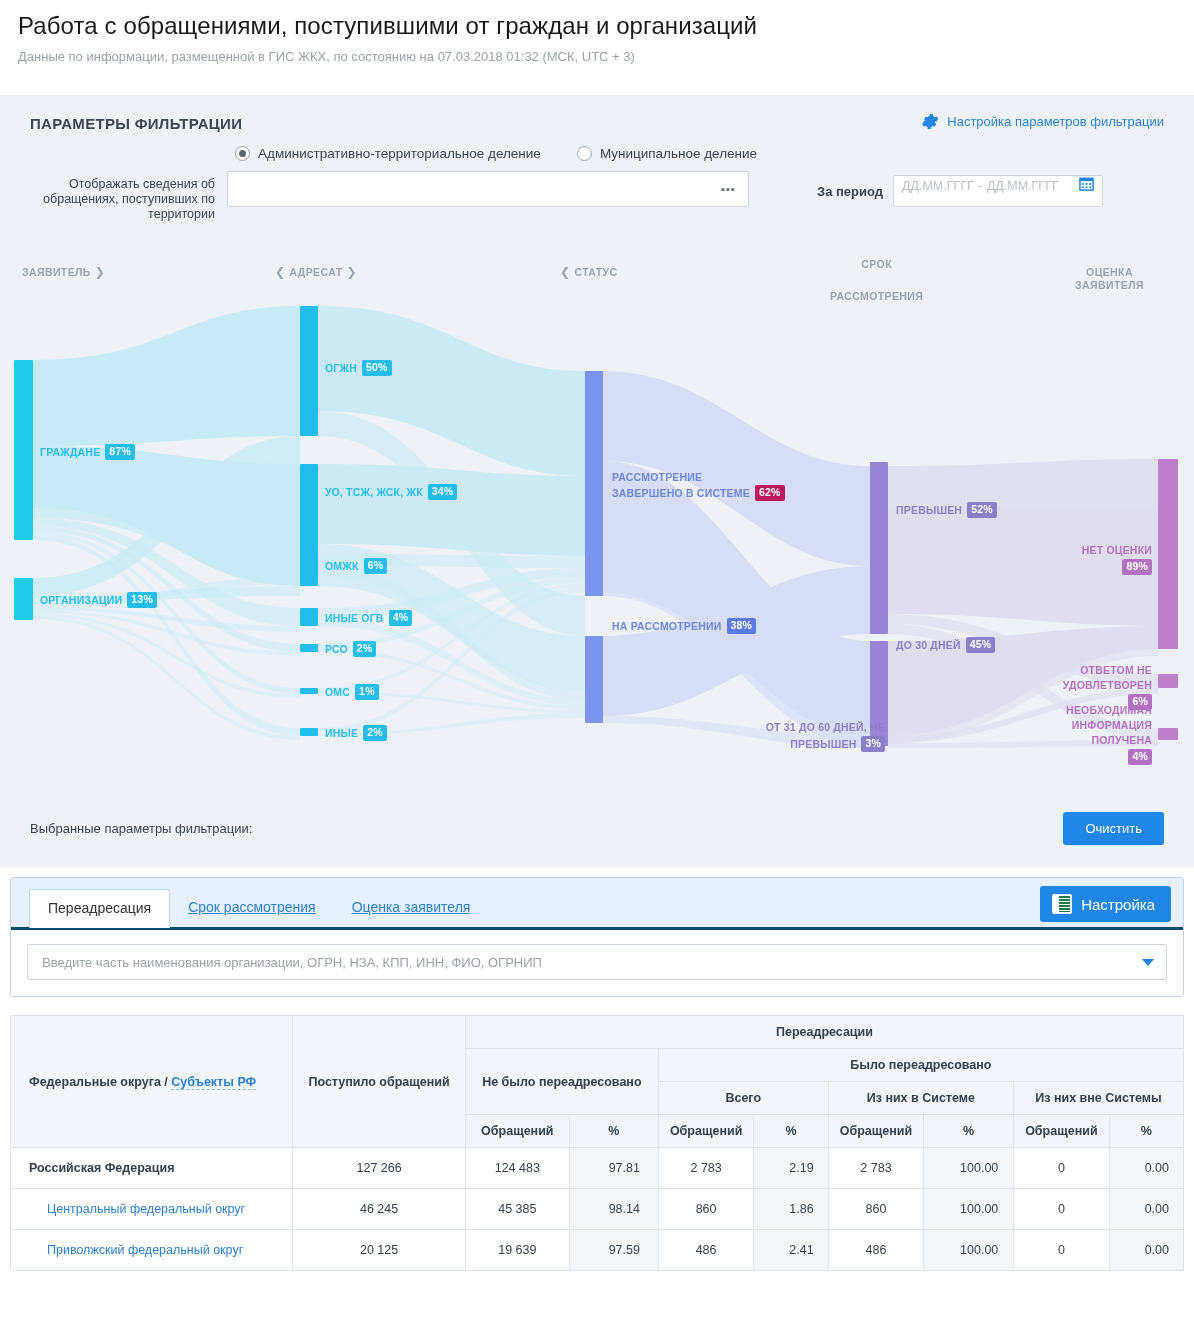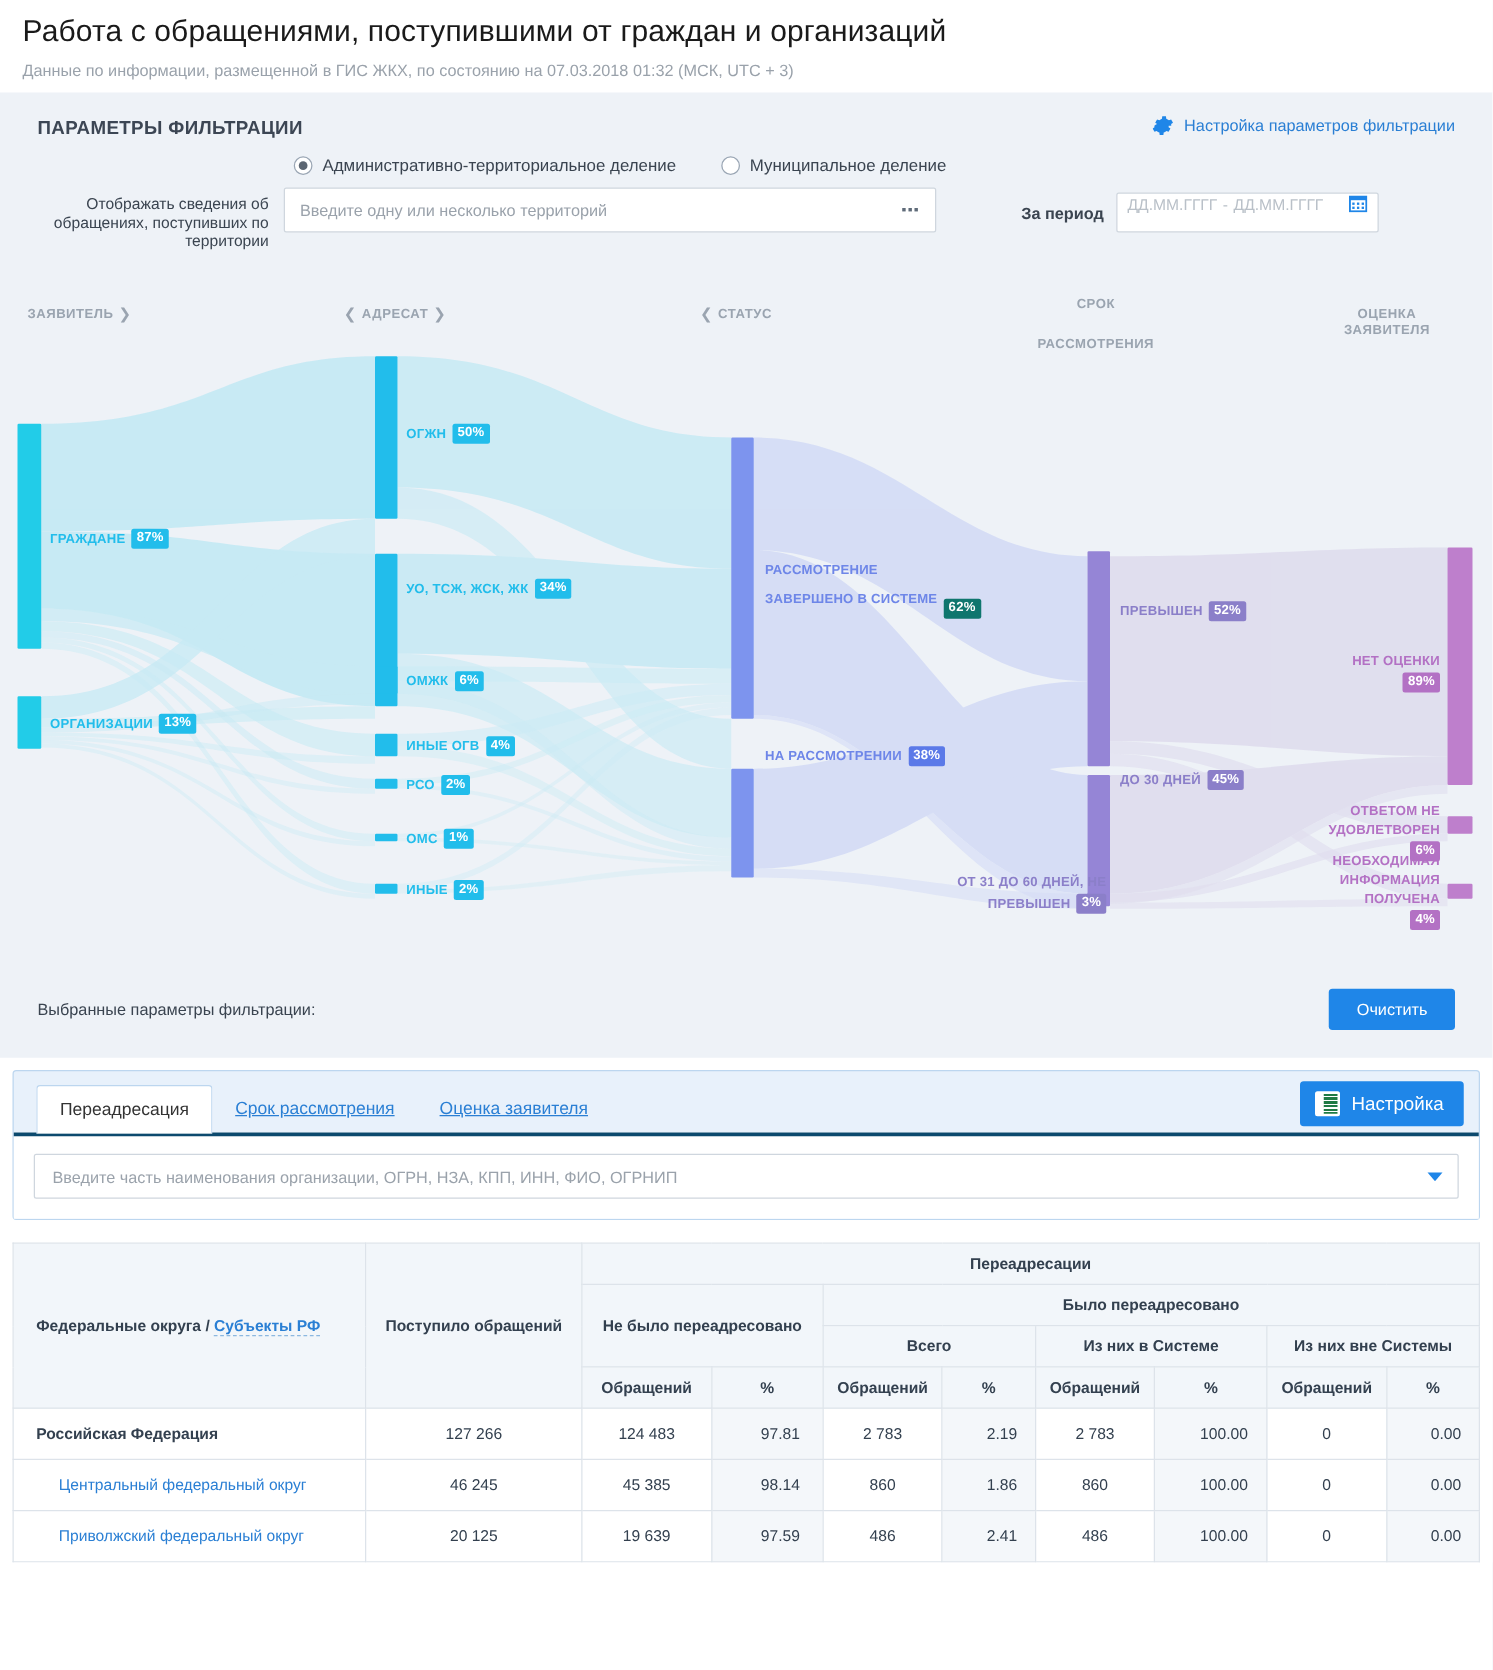--- a/index.html
+++ b/index.html
@@ -6,21 +6,21 @@
   body{font-family:"Liberation Sans","DejaVu Sans",sans-serif;color:#333;width:1194px;}
   .page{width:1194px;position:relative;}
 
   
   .hdr{padding:12px 18px 10px 18px;background:#fff;}
   .hdr h1{margin:0;font-size:24px;font-weight:400;color:#1a1a1a;letter-spacing:.1px;}
   .hdr .sub{margin-top:9px;font-size:13px;color:#9aa2ab;}
 
   
   .panel{background:#eef2f7;padding:0;margin:0;position:relative;}
-  .panel-inner{padding:20px 30px 0 30px;position:relative;}
+  .panel-inner{padding:20px 30px 0 30px;position:relative;margin-top:21px;}
   .panel-title{font-size:15px;font-weight:700;color:#3c4654;letter-spacing:.3px;}
   .gear-link{position:absolute;right:30px;top:18px;display:flex;align-items:center;gap:8px;cursor:pointer;}
   .gear-link span.txt{color:#2a7fd4;font-size:13px;}
   .radios{margin-top:14px;padding-left:205px;display:flex;gap:36px;align-items:center;}
   .radio{display:flex;align-items:center;gap:8px;cursor:pointer;font-size:13.5px;color:#3a4450;}
   .rb{width:13px;height:13px;border-radius:50%;border:1px solid #9aa6b4;background:#fff;display:inline-block;position:relative;}
   .rb.on::after{content:"";position:absolute;left:3px;top:3px;width:7px;height:7px;border-radius:50%;background:#5c6672;}
   .row2{margin-top:10px;display:flex;align-items:flex-start;}
   .lbl-terr{width:185px;text-align:right;font-size:12.5px;color:#3a4450;line-height:15px;padding-top:6px;padding-right:12px;}
   .terr-box{width:520px;height:34px;background:#fff;border:1px solid #cfd6de;border-radius:2px;position:relative;display:flex;align-items:center;}
@@ -102,21 +102,20 @@
         </label>
         <label class="radio">
           <span class="rb"></span>
           <span>Муниципальное деление</span>
         </label>
       </div>
 
       <div class="row2">
         <div class="lbl-terr">Отображать сведения об обращениях, поступивших по территории</div>
         <div class="terr-box">
-          <input type="text" placeholder="Введите одну или несколько территорий" value="" style="">
           <span class="dots">▪▪▪</span>
         </div>
         <div class="period-wrap">
           <span class="period-lbl">За период</span>
           <div class="period-box">
             <span>
               <span class="ph">ДД.ММ.ГГГГ</span>
               <span class="ph">-</span>
               <span class="ph">ДД.ММ.ГГГГ</span>
             </span>
@@ -296,21 +295,21 @@
       <div class="nlab" style="left:325px;top:429px;color:#22BDEB;">
         <span>ИНЫЕ</span>
         <span class="pct" style="background:#22BDEB;">2%</span>
       </div>
 
       <div class="nd" style="left:585px;top:75px;width:18px;height:225px;background:#7D94EE;"></div>
       <div class="nlab" style="left:612px;top:175px;color:#6e86e8;flex-direction:column;align-items:flex-start;gap:1px;">
         <span>РАССМОТРЕНИЕ</span>
         <span style="display:flex;align-items:center;gap:5px;">
           <span>ЗАВЕРШЕНО В СИСТЕМЕ</span>
-          <span class="pct" style="background:#0f766e;margin-top:15px;">62%</span>
+          <span class="pct" style="background:#be185d;">62%</span>
         </span>
       </div>
 
       <div class="nd" style="left:585px;top:340px;width:18px;height:87px;background:#7D94EE;"></div>
       <div class="nlab" style="left:612px;top:322px;color:#6e86e8;">
         <span>НА РАССМОТРЕНИИ</span>
         <span class="pct" style="background:#5b79e8;">38%</span>
       </div>
 
       <div class="nd" style="left:870px;top:166px;width:18px;height:172px;background:#9585D6;"></div>

